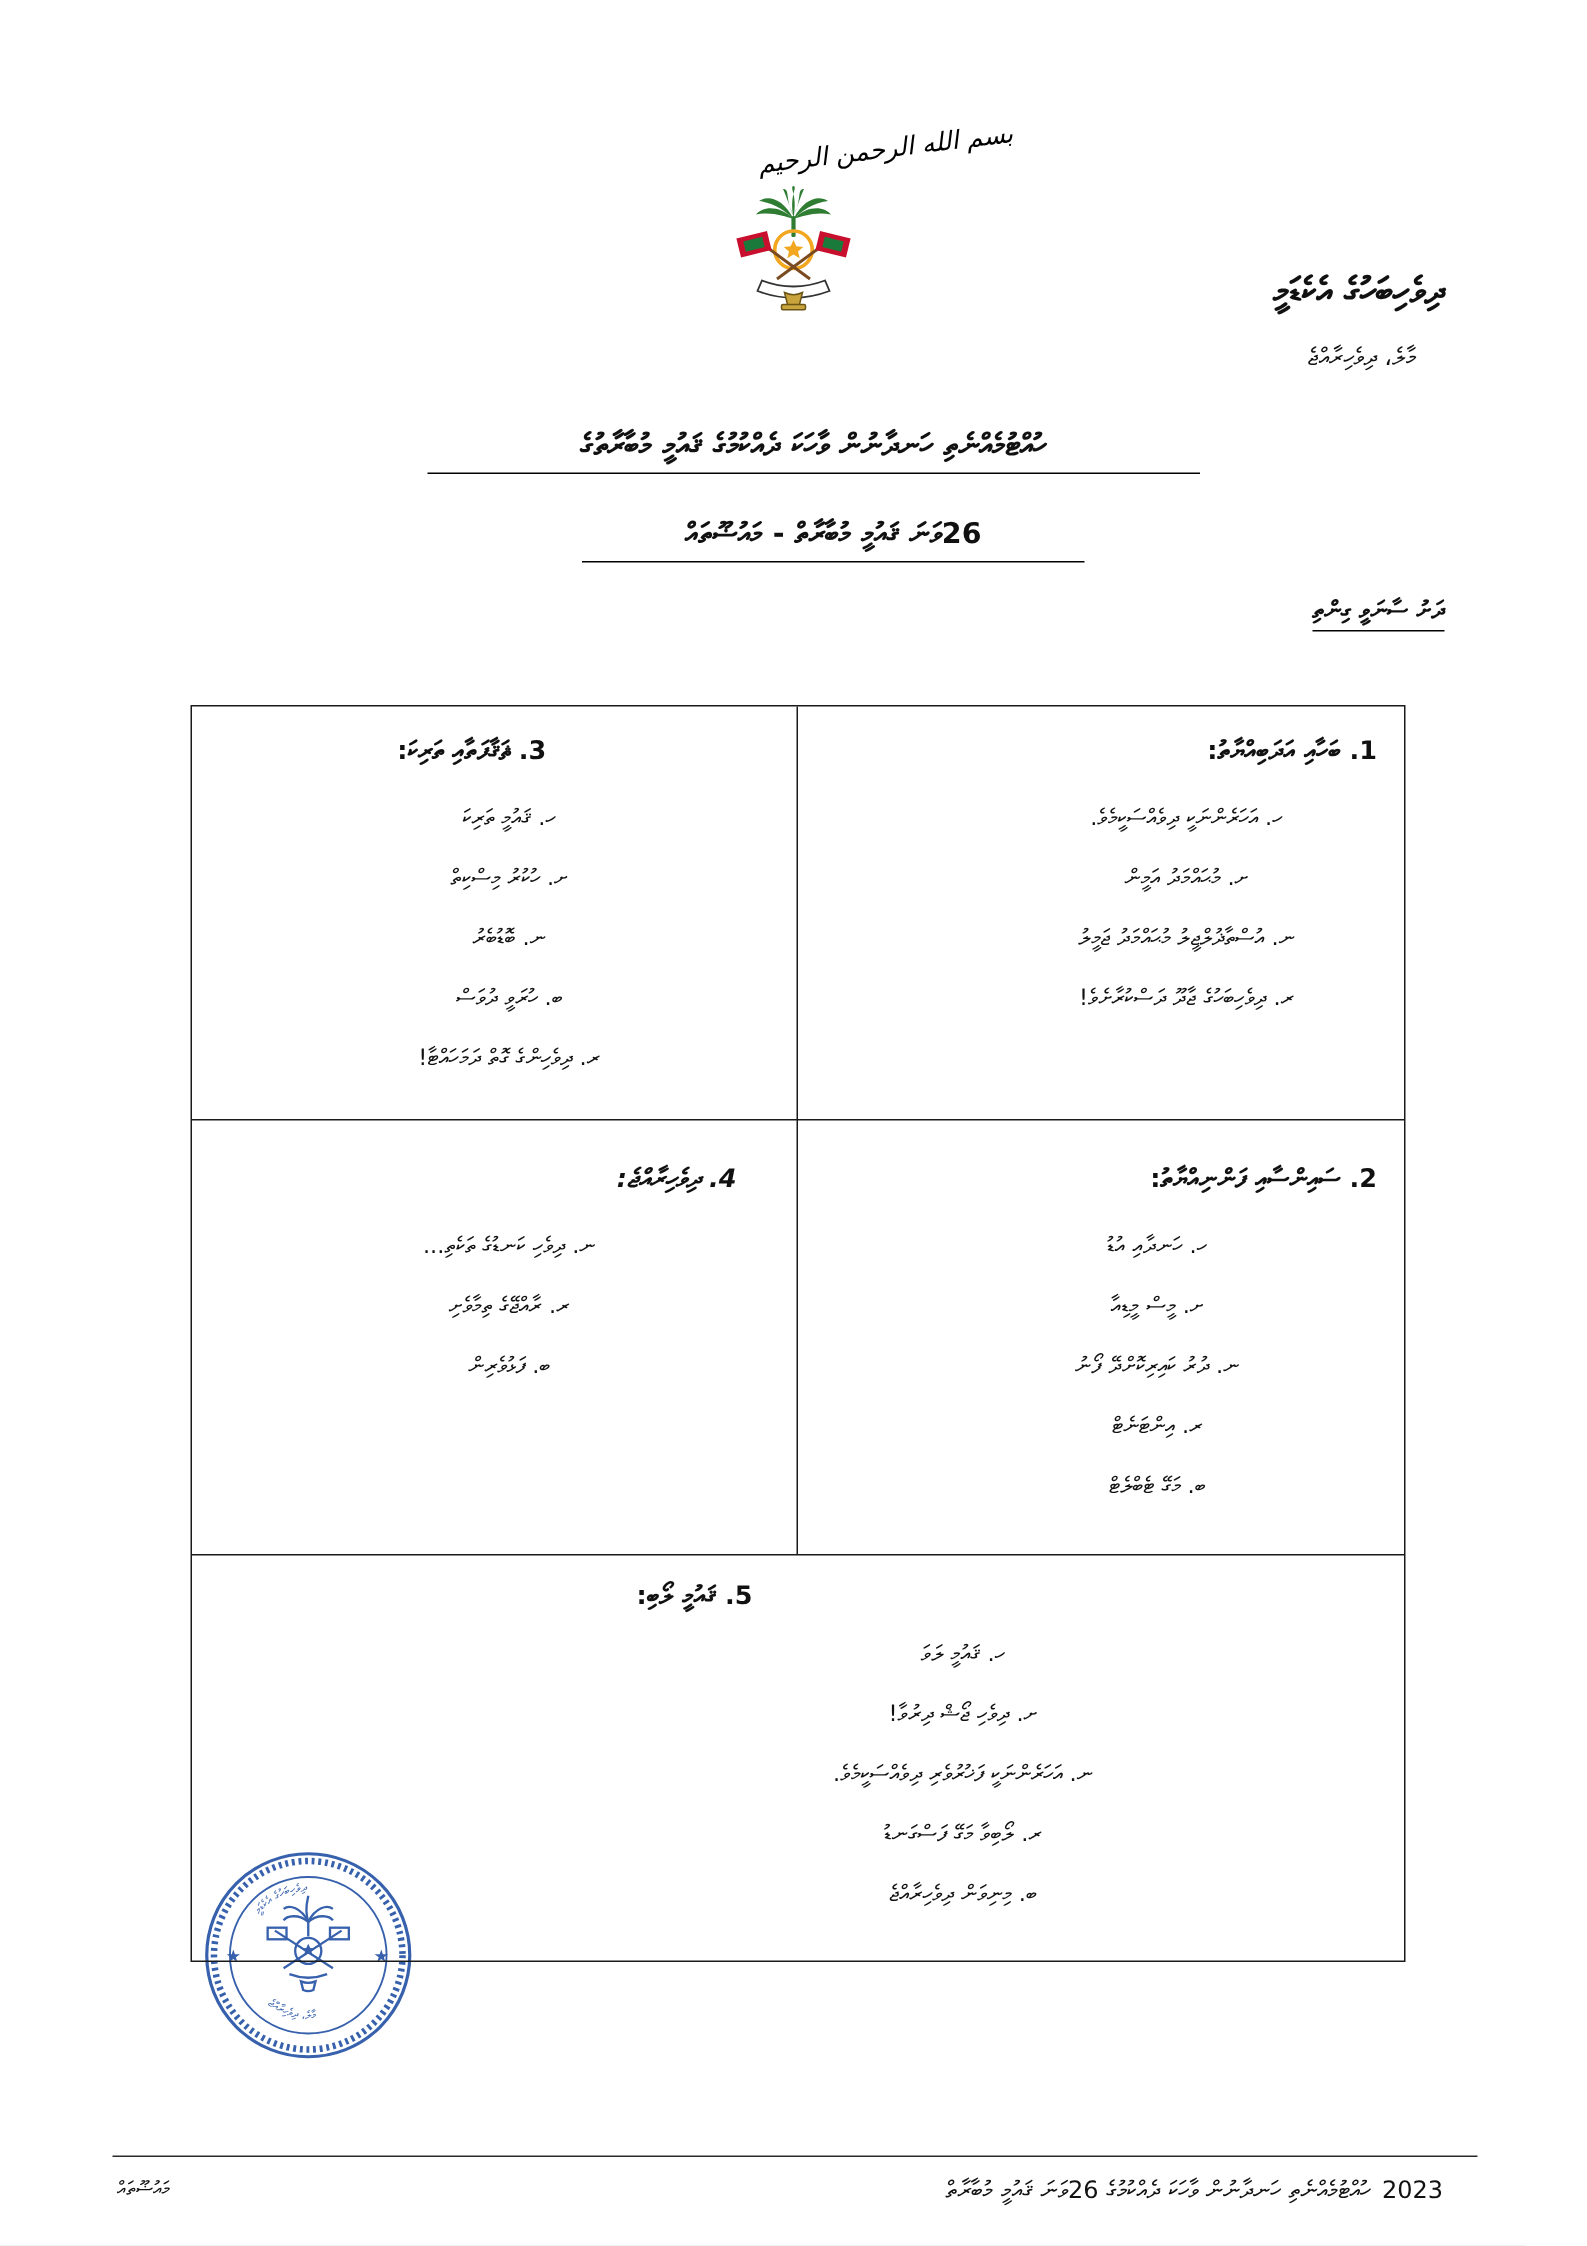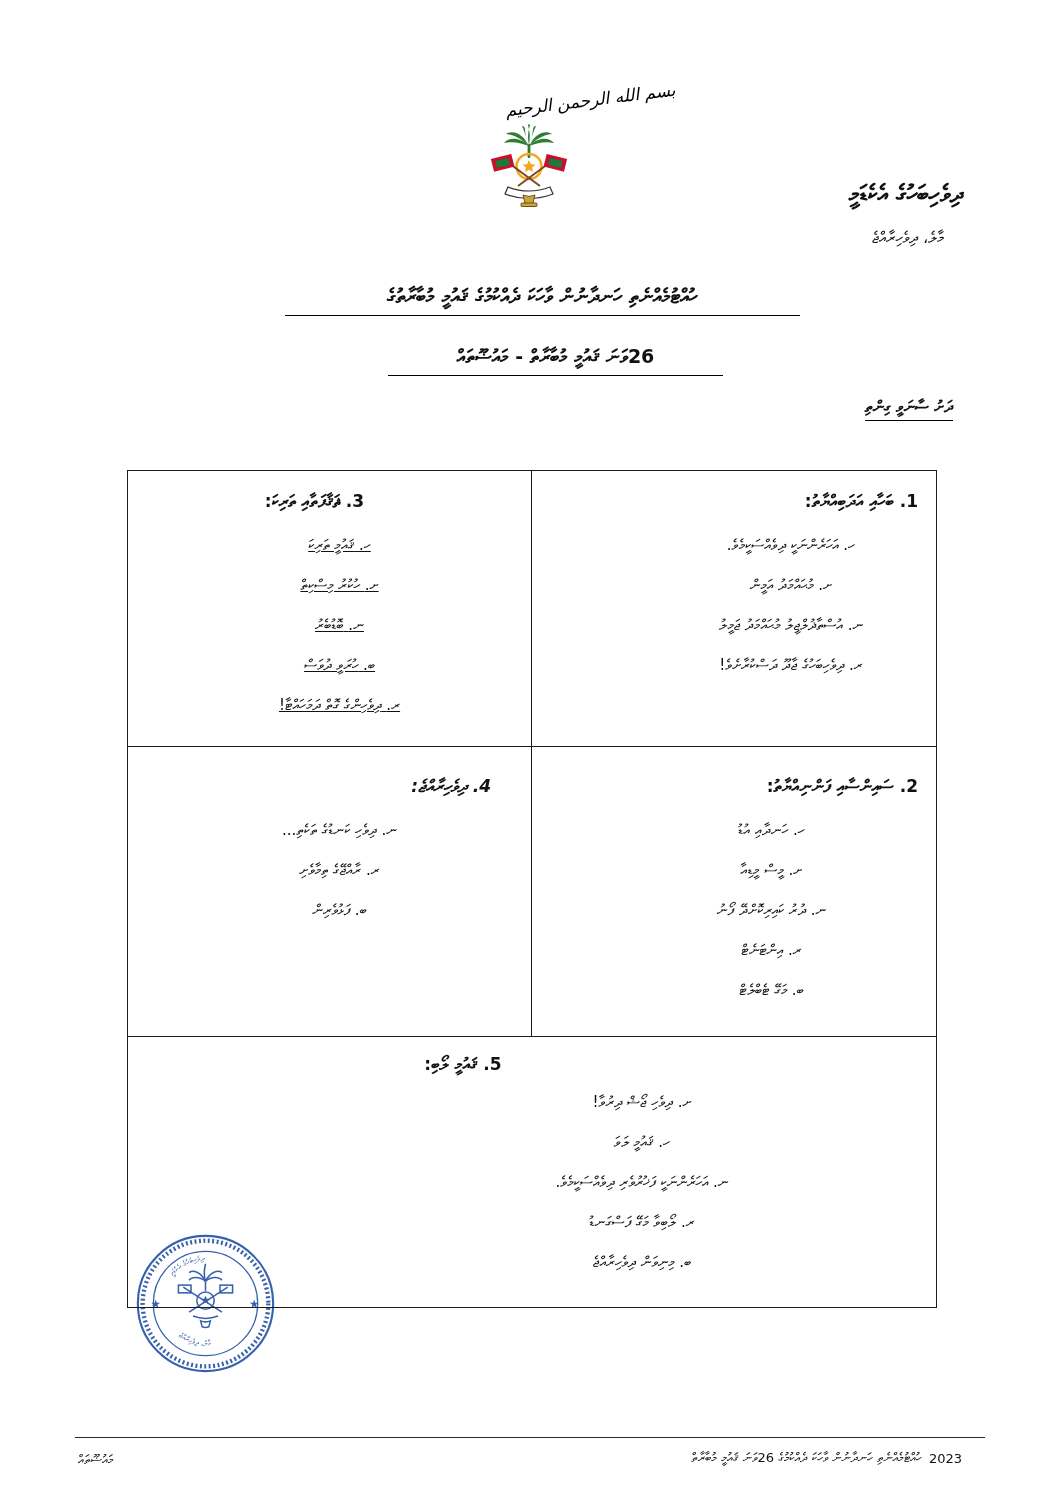--- a/index.html
+++ b/index.html
@@ -21,21 +21,21 @@
   .category{font-size:16px;font-weight:bold;border-bottom:1.4px solid #000;
     padding-bottom:4px;white-space:nowrap;}
   .doc-table{border:1.4px solid #1a1a1a;}
   .divider{background:#1a1a1a;}
   .cell{position:absolute;}
   .sec-header{font-weight:bold;font-size:17px;white-space:nowrap;}
   .items{margin-top:14px;}
   .item{height:40px;line-height:40px;font-size:15px;text-align:center;white-space:nowrap;}
   .footer-rule{border-top:1.2px solid #2a2a2a;}
   .footer-left{font-size:13px;}
-  .footer-right{font-size:13px;display:flex;gap:7px;align-items:flex-end;}
+  .footer-right{font-size:16px;display:flex;gap:7px;align-items:flex-end;}
   .seal-wrap{opacity:0.95;}
 </style>
 </head>
 <body>
 
 <div class="page">
 
   <div class="abs bismillah" style="left:505px;top:90px;width:170px;text-align:center;">بسم الله الرحمن الرحيم</div>
 
   <div class="abs" style="left:486px;top:124px;width:86px;height:86px;">
@@ -82,21 +82,21 @@
         <rect x="35" y="79" width="16" height="3.5" rx="1" fill="#caa43c" stroke="#6b5516" stroke-width="1"></rect>
       </g>
     </svg>
   </div>
 
   <div class="abs org-name" style="right:95px;top:180px;" dir="rtl">ދިވެހިބަހުގެ އެކެޑަމީ</div>
   <div class="abs org-loc" style="right:114px;top:228px;" dir="rtl">މާލެ، ދިވެހިރާއްޖެ</div>
 
   <div class="abs title1" style="left:285px;top:284px;width:515px;" dir="rtl">ހުއްޓުމެއްނެތި ހަނދާނުން ވާހަކަ ދެއްކުމުގެ ޤައުމީ މުބާރާތުގެ</div>
   <div class="abs title2" style="left:388px;top:345px;width:335px;" dir="rtl">26ވަނަ ޤައުމީ މުބާރާތް - މައުޟޫތައް</div>
-  <div class="abs category" style="right:105px;top:397px;" dir="rtl">ދަށު ސާނަވީ ގިންތި</div>
+  <div class="abs category" style="right:95px;top:397px;" dir="rtl">ދަށު ސާނަވީ ގިންތި</div>
 
   <div class="abs seal-wrap" style="left:133px;top:1231px;width:145px;height:145px;">
     <svg width="145" height="145" viewBox="0 0 150 150">
       <g stroke="#2d59a8" fill="none">
         <circle cx="75" cy="75" r="70" stroke-width="2.2"></circle>
         <circle cx="75" cy="75" r="65" stroke-width="4.5" stroke-dasharray="2 2.6"></circle>
         <circle cx="75" cy="75" r="54" stroke-width="1.3"></circle>
       </g>
       <g fill="#2d59a8">
         <text x="18" y="80" font-size="12">★</text>
@@ -149,21 +149,21 @@
         <div class="item" dir="rtl"><span>ނ.</span> <span>އުސްތާޛުލްޖީލު މުޙައްމަދު ޖަމީލު</span></div>
         <div class="item" dir="rtl"><span>ރ.</span> <span>ދިވެހިބަހުގެ ޖާދޫ ދަސްކުރާށެވެ!</span></div>
       </div>
     </div>
 
     <div class="cell" style="left:0;top:0;width:403px;height:275px;">
       <div class="sec-header" style="padding:20px 30px 0 0;text-align:center;" dir="rtl">
         <span>3.</span>
         <span>ޘަޤާފަތާއި ތަރިކަ:</span>
       </div>
-      <div class="items" style="padding-left:20px;text-decoration:underline;">
+      <div class="items" style="padding-left:20px;">
         <div class="item" dir="rtl"><span>ހ.</span> <span>ޤައުމީ ތަރިކަ</span></div>
         <div class="item" dir="rtl"><span>ށ.</span> <span>ހުކުރު މިސްކިތް</span></div>
         <div class="item" dir="rtl"><span>ނ.</span> <span>ބޮޑުބެރު</span></div>
         <div class="item" dir="rtl"><span>ބ.</span> <span>ހުރަވީ ދުވަސް</span></div>
         <div class="item" dir="rtl"><span>ރ.</span> <span>ދިވެހިންގެ ގޮތް ދަމަހައްޓާ!</span></div>
       </div>
     </div>
 
     <div class="cell" style="left:403px;top:275px;width:405px;height:290px;">
       <div class="sec-header" style="padding:30px 18px 0 0;text-align:right;" dir="rtl">
@@ -190,22 +190,22 @@
         <div class="item" dir="rtl"><span>ބ.</span> <span>ފަޅުވެރިން</span></div>
       </div>
     </div>
 
     <div class="cell" style="left:0;top:565px;width:808px;height:271px;">
       <div class="sec-header" style="padding:18px 138px 0 0;text-align:center;" dir="rtl">
         <span>5.</span>
         <span>ޤައުމީ ލޯބި:</span>
       </div>
       <div class="items" style="padding-left:220px;margin-top:8px;">
+        <div class="item" dir="rtl"><span>ހ.</span> <span>ޤައުމީ ލަވަ</span></div>
         <div class="item" dir="rtl"><span>ށ.</span> <span>ދިވެހި ޖޯޝް ދިރުވާ!</span></div>
-        <div class="item" dir="rtl"><span>ހ.</span> <span>ޤައުމީ ލަވަ</span></div>
         <div class="item" dir="rtl"><span>ނ.</span> <span>އަހަރެންނަކީ ފަޚުރުވެރި ދިވެއްސަކީމެވެ.</span></div>
         <div class="item" dir="rtl"><span>ރ.</span> <span>ލޯބިވާ މަގޭ ފަސްގަނޑު</span></div>
         <div class="item" dir="rtl"><span>ބ.</span> <span>މިނިވަން ދިވެހިރާއްޖެ</span></div>
       </div>
     </div>
   </div>
 
   <div class="abs footer-rule" style="left:75px;top:1437px;width:910px;"></div>
   <div class="abs footer-left" style="left:78px;top:1452px;" dir="rtl">މައުޟޫތައް</div>
   <div class="abs footer-right" style="right:96px;top:1450px;">

